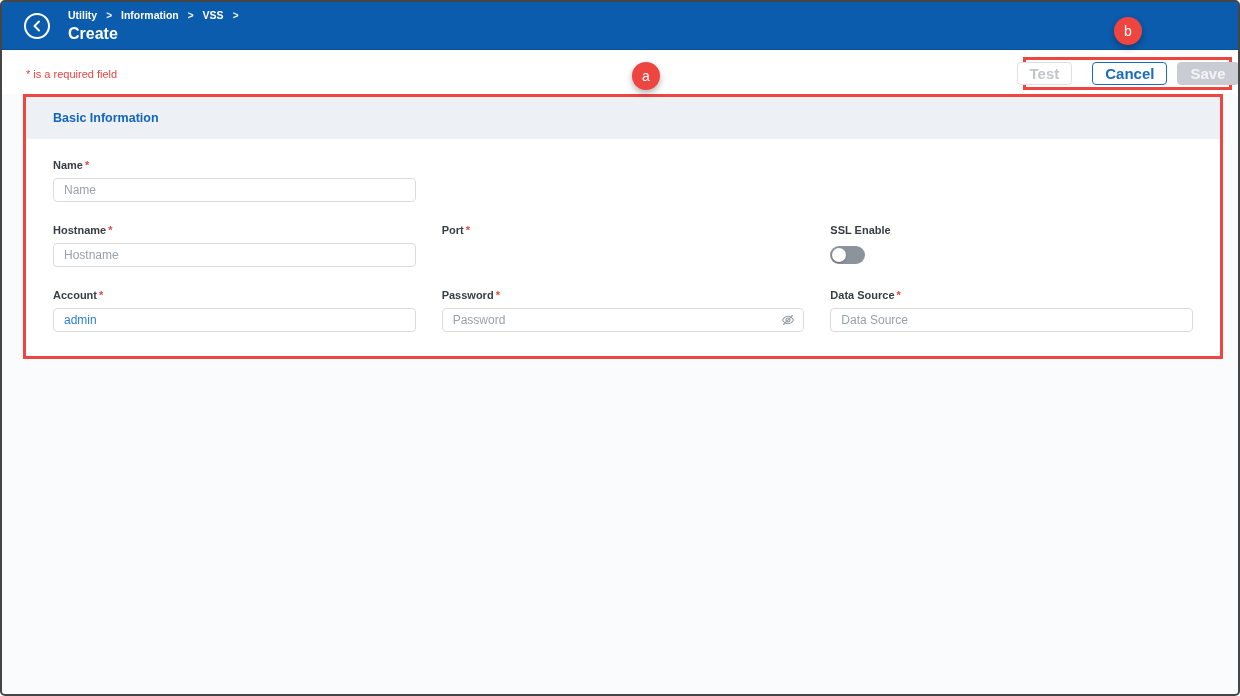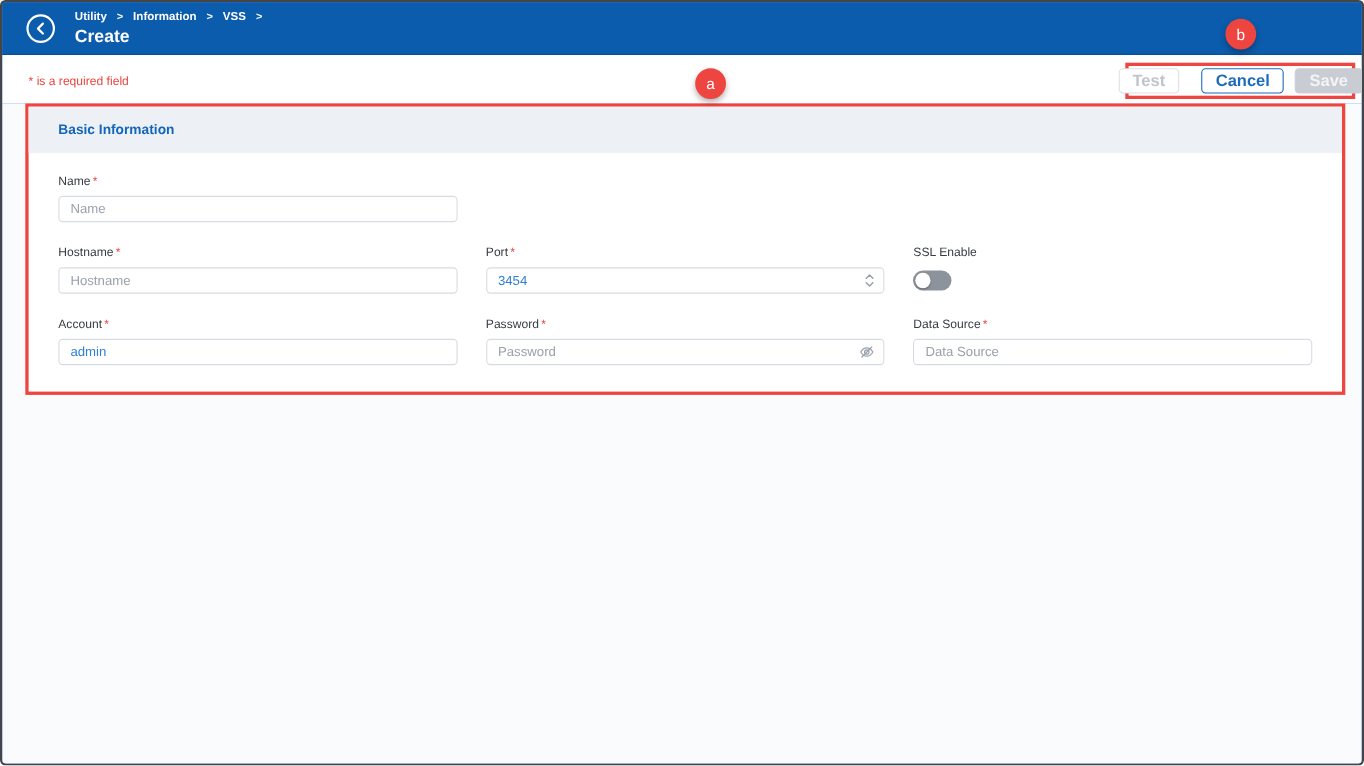--- a/index.html
+++ b/index.html
@@ -123,21 +123,21 @@
 
   .form-body { padding: 20px 27px 22px 27px; }
   .form-grid {
     display: grid;
     grid-template-columns: repeat(3, 1fr);
     column-gap: 26px;
     row-gap: 22px;
   }
   .field { display: flex; flex-direction: column; }
   .field label {
-    font-size: 11px; font-weight: normal; color: #383d44;
+    font-size: 11px; font-weight: bold; color: #383d44;
     margin-bottom: 7px;
   }
   .req { color: #e8453f; margin-left: 2px; }
   .input-wrap { position: relative; }
   .field input {
     width: 100%;
     height: 24px;
     border: 1px solid #d8dce2;
     border-radius: 4px;
     padding: 0 10px;
@@ -233,29 +233,20 @@
             </label>
             <div class="input-wrap">
               <input type="text" placeholder="Hostname" style="">
             </div>
           </div>
 
           <div class="field">
             <label>
               <span>Port</span><span class="req">*</span>
             </label>
-            <div class="input-wrap">
-              <input type="text" value="3454" style="">
-              <span class="input-icon">
-                <svg width="9" height="14" viewBox="0 0 9 14">
-                  <polyline points="1.5,5 4.5,2 7.5,5" fill="none" stroke="#9aa1ab" stroke-width="1.4" stroke-linecap="round" stroke-linejoin="round"></polyline>
-                  <polyline points="1.5,9 4.5,12 7.5,9" fill="none" stroke="#9aa1ab" stroke-width="1.4" stroke-linecap="round" stroke-linejoin="round"></polyline>
-                </svg>
-              </span>
-            </div>
           </div>
 
           <div class="field">
             <label>
               <span>SSL Enable</span>
             </label>
             <div class="toggle">
               <div class="knob"></div>
             </div>
           </div>

